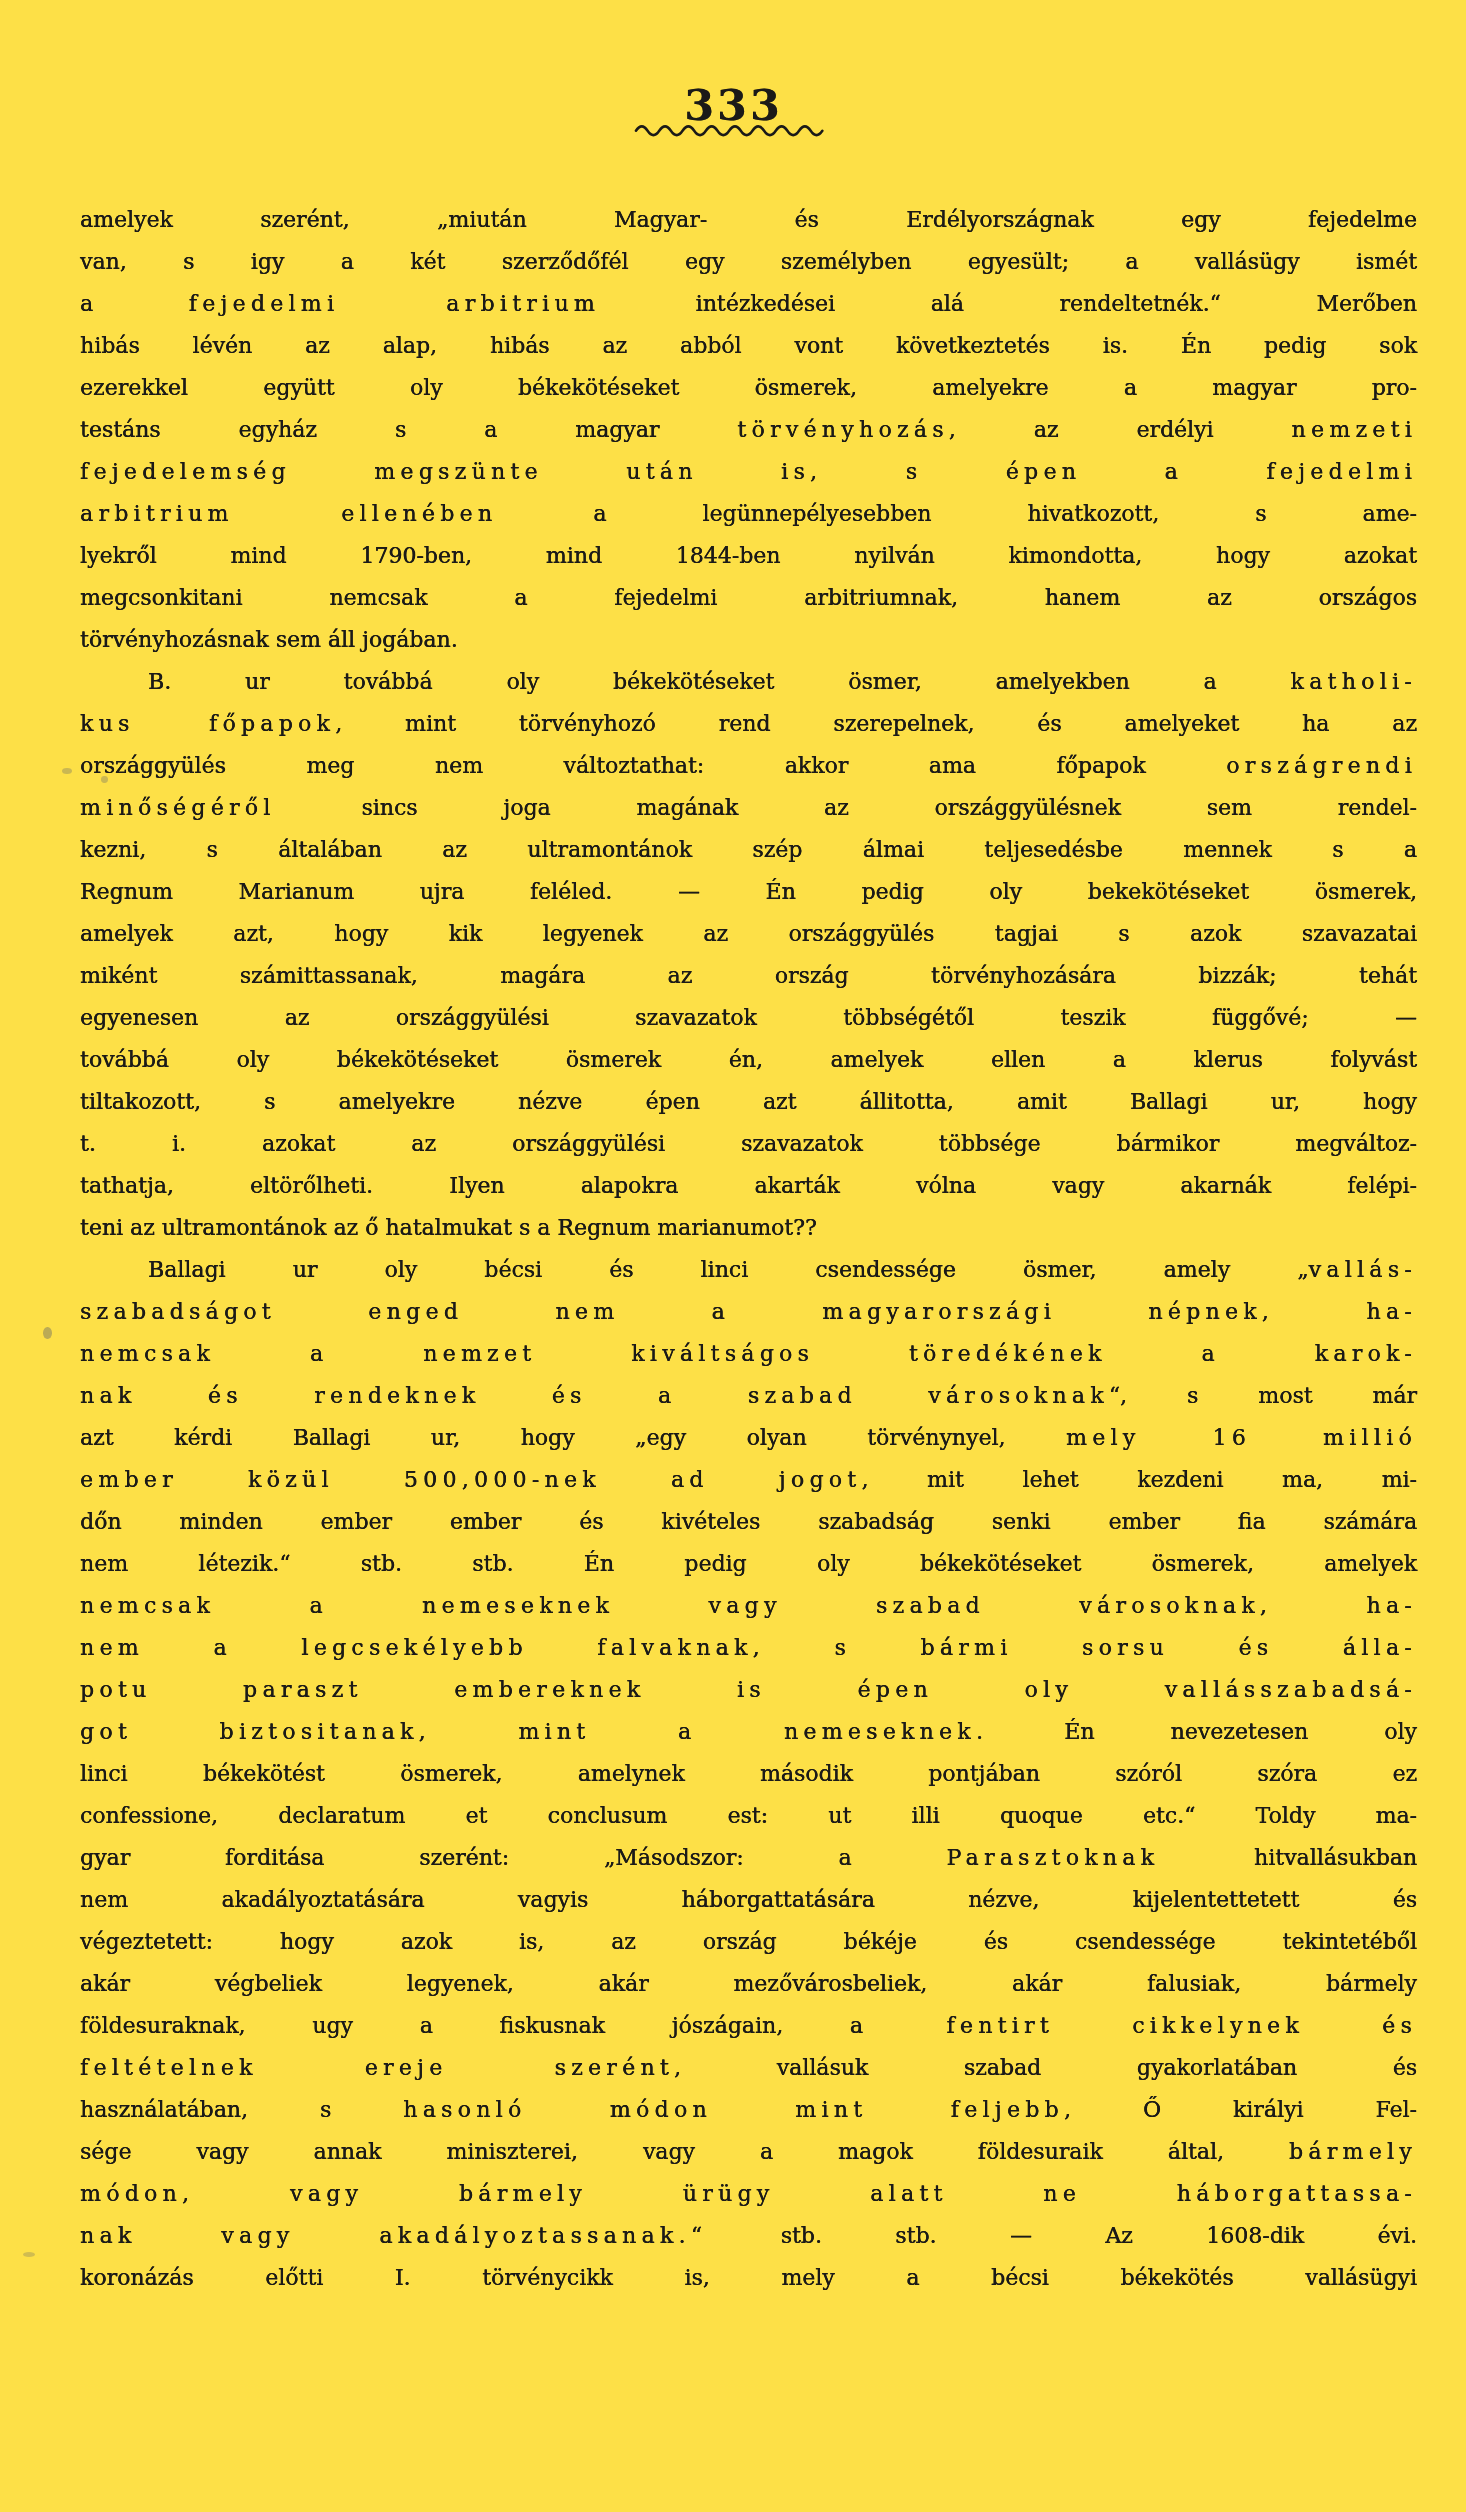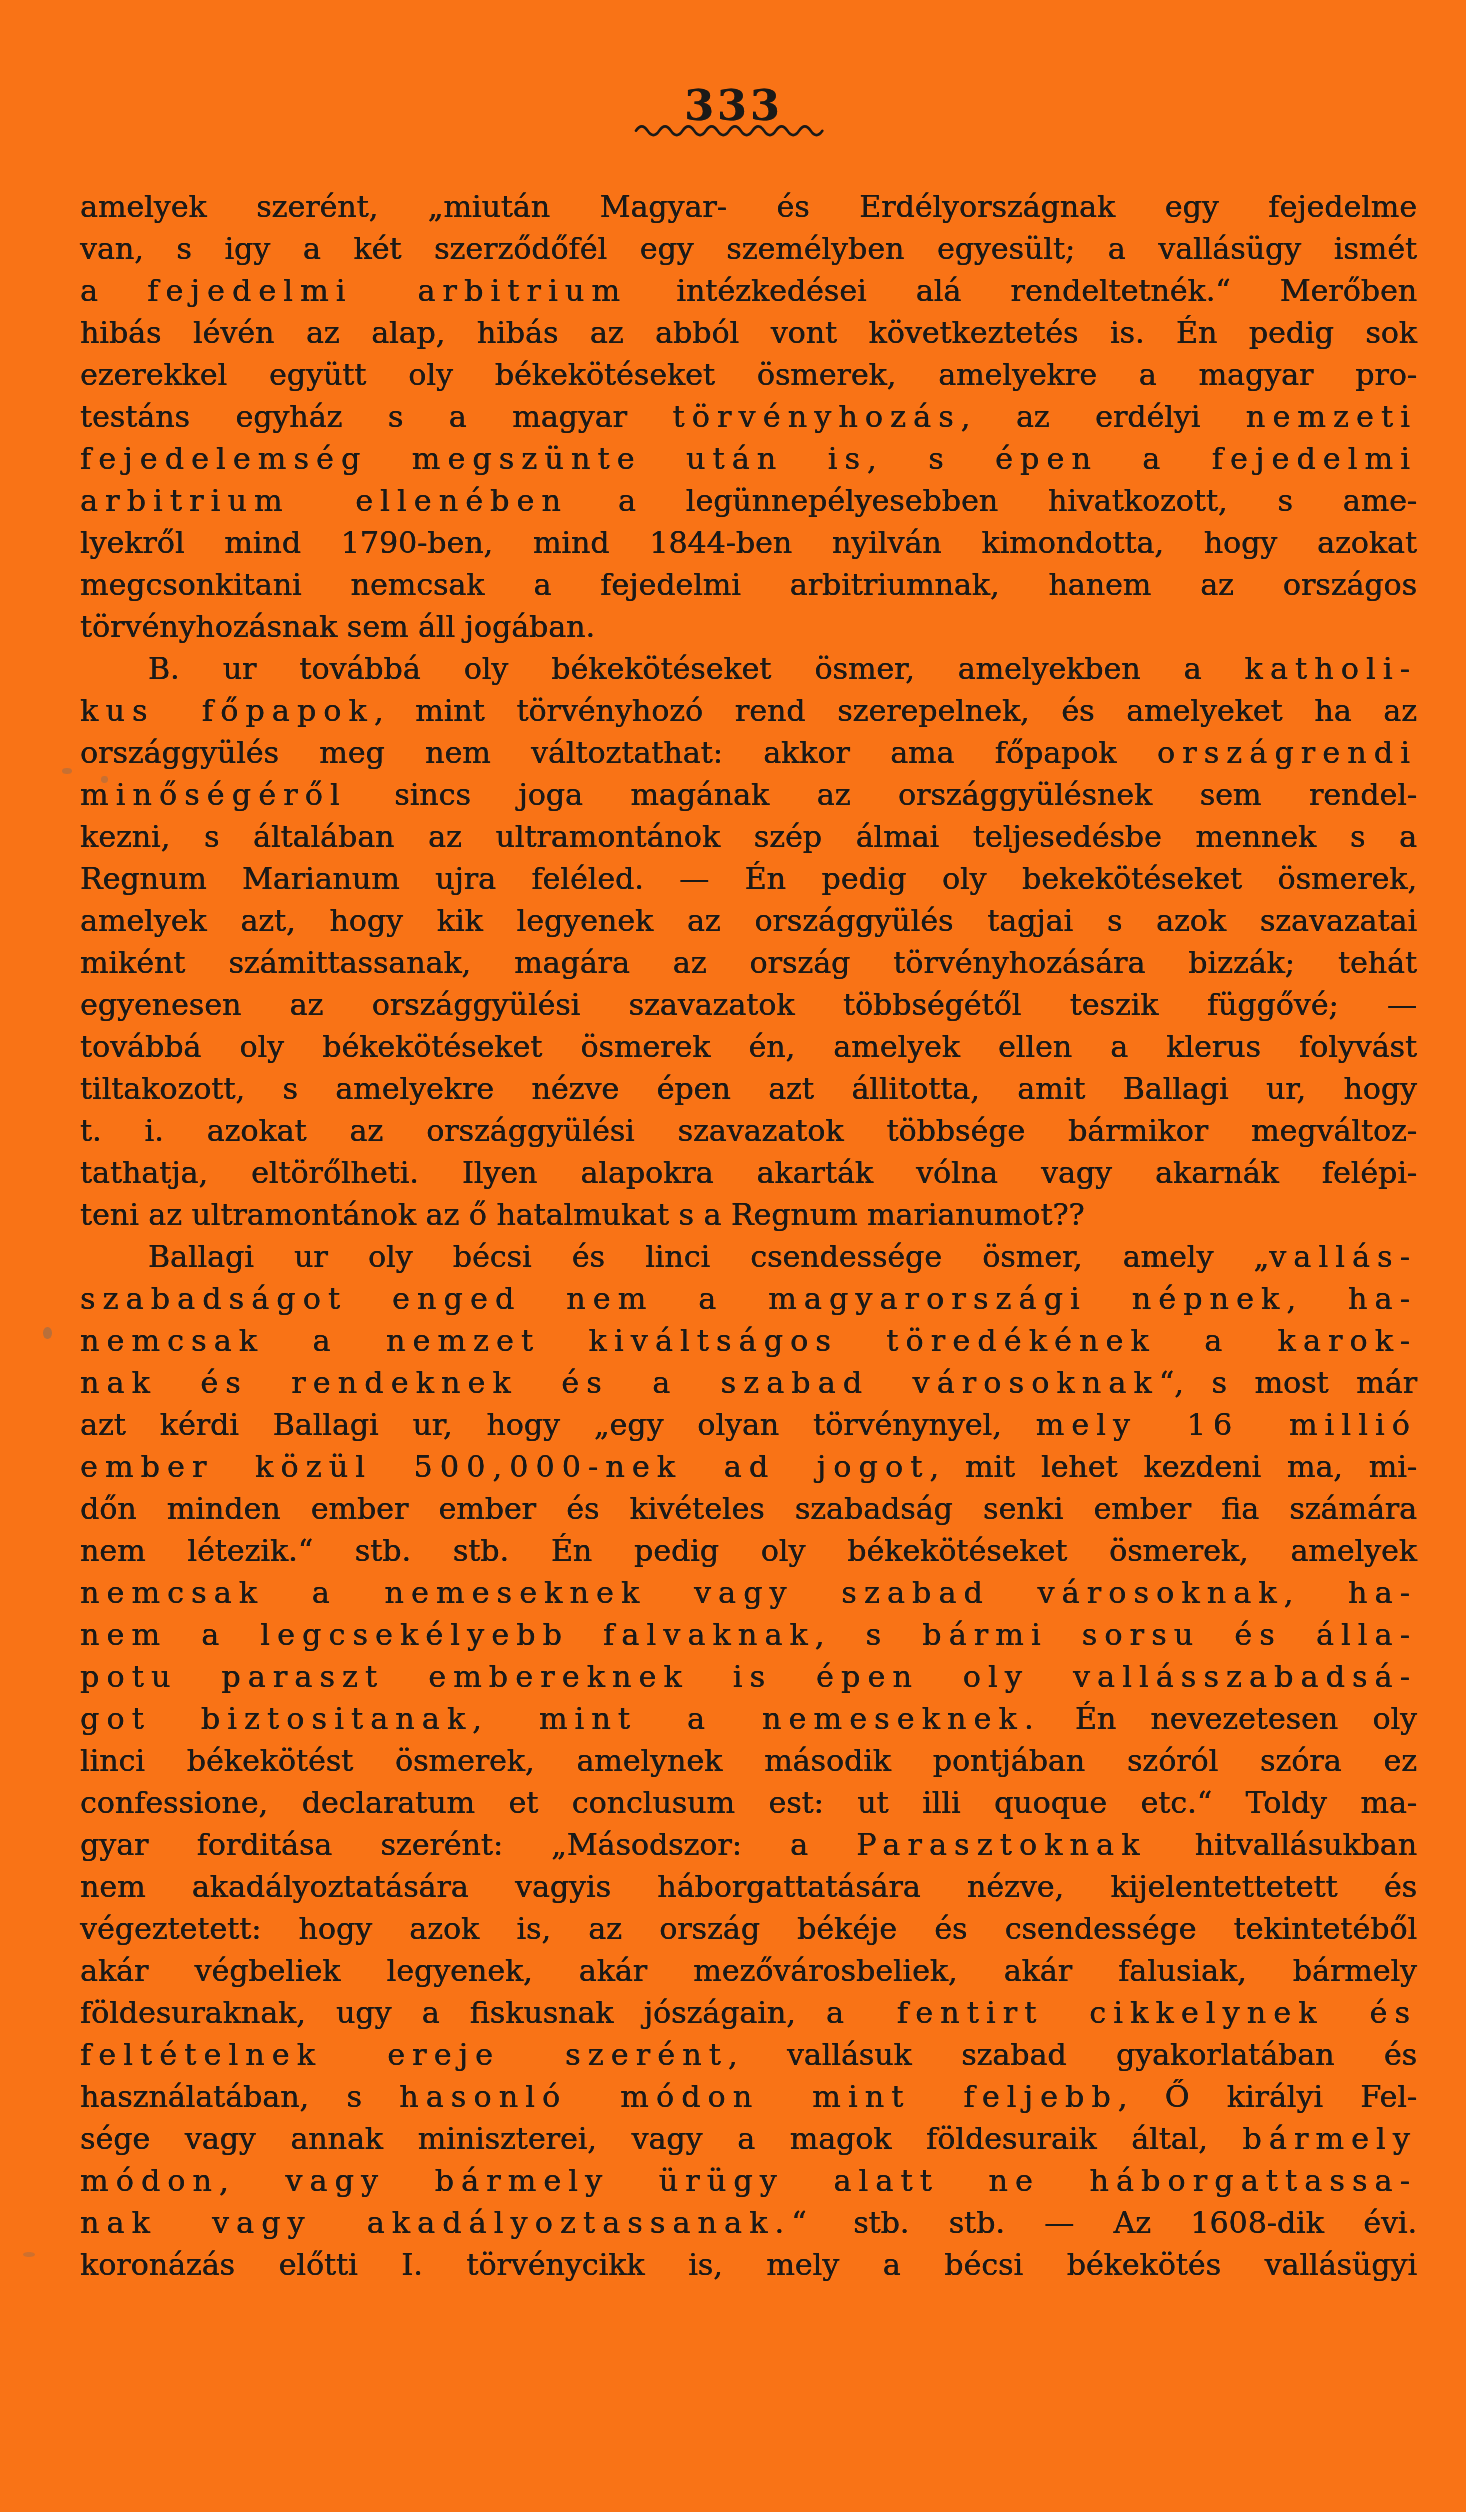--- a/index.html
+++ b/index.html
@@ -1,42 +1,42 @@
 <!DOCTYPE html>
 <html><head>
 <meta charset="utf-8">
 <style>
   html,body{margin:0;padding:0;background:#fdfdfb;}
   .page{
     position:relative;
     width:1467px;height:2512px;
-    background:#f97316;
+    background:#fde047;
     font-family:"DejaVu Serif", serif;
     color:#1b1a18;
     overflow:hidden;
   }
   .page-number{
     position:absolute;
     top:80px;left:0;width:100%;
     text-align:center;
     font-size:43px;
     font-weight:bold;
     letter-spacing:2.9px;
     text-shadow:0 0 0.5px rgba(0,0,0,.6);
   }
   .squiggle{
     position:absolute;
     top:122px;left:50%;
     transform:translateX(-50%);
   }
   .text-block{
     position:absolute;
-    left:80px;top:186px;
+    left:80px;top:199px;
     width:1337px;
-    font-size:30px;
+    font-size:22px;
     line-height:42px;
     text-shadow:0.3px 0 0 currentColor, 0 0 0.5px rgba(20,18,15,.45);
     text-justify:inter-word;
   }
   .line{
     text-align:justify;
     text-align-last:justify;
     height:42px;
     white-space:normal;
   }

